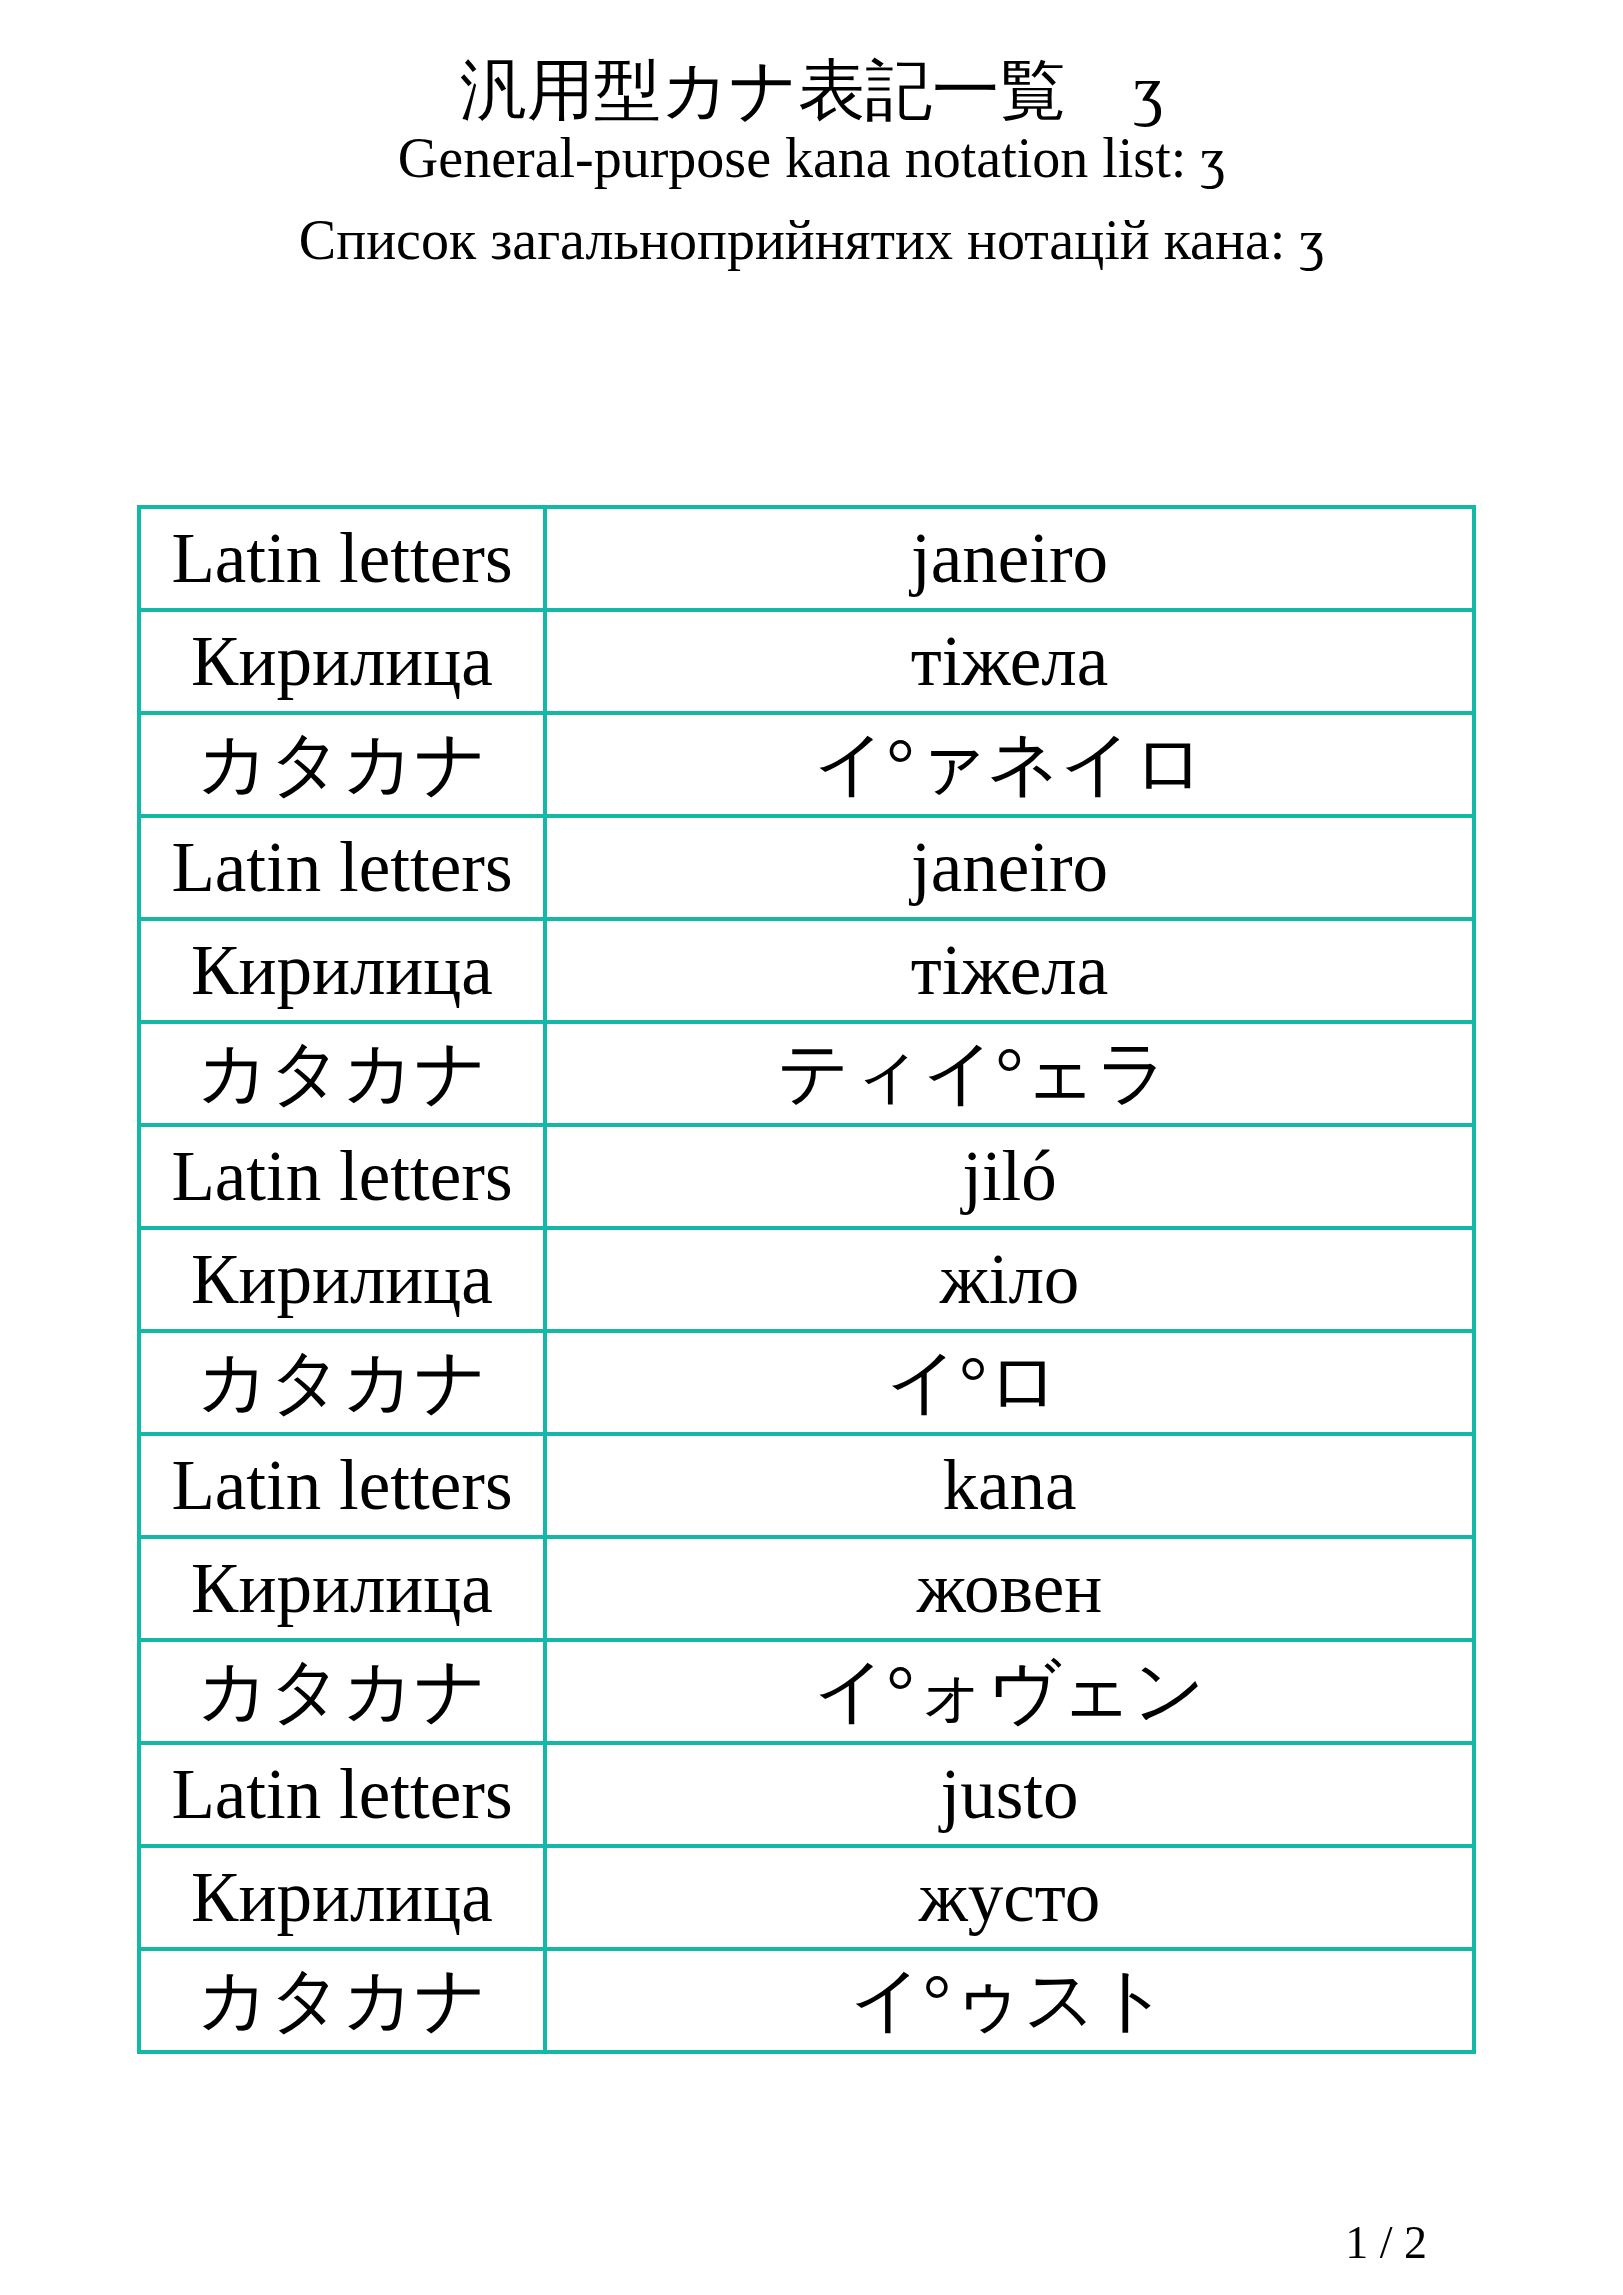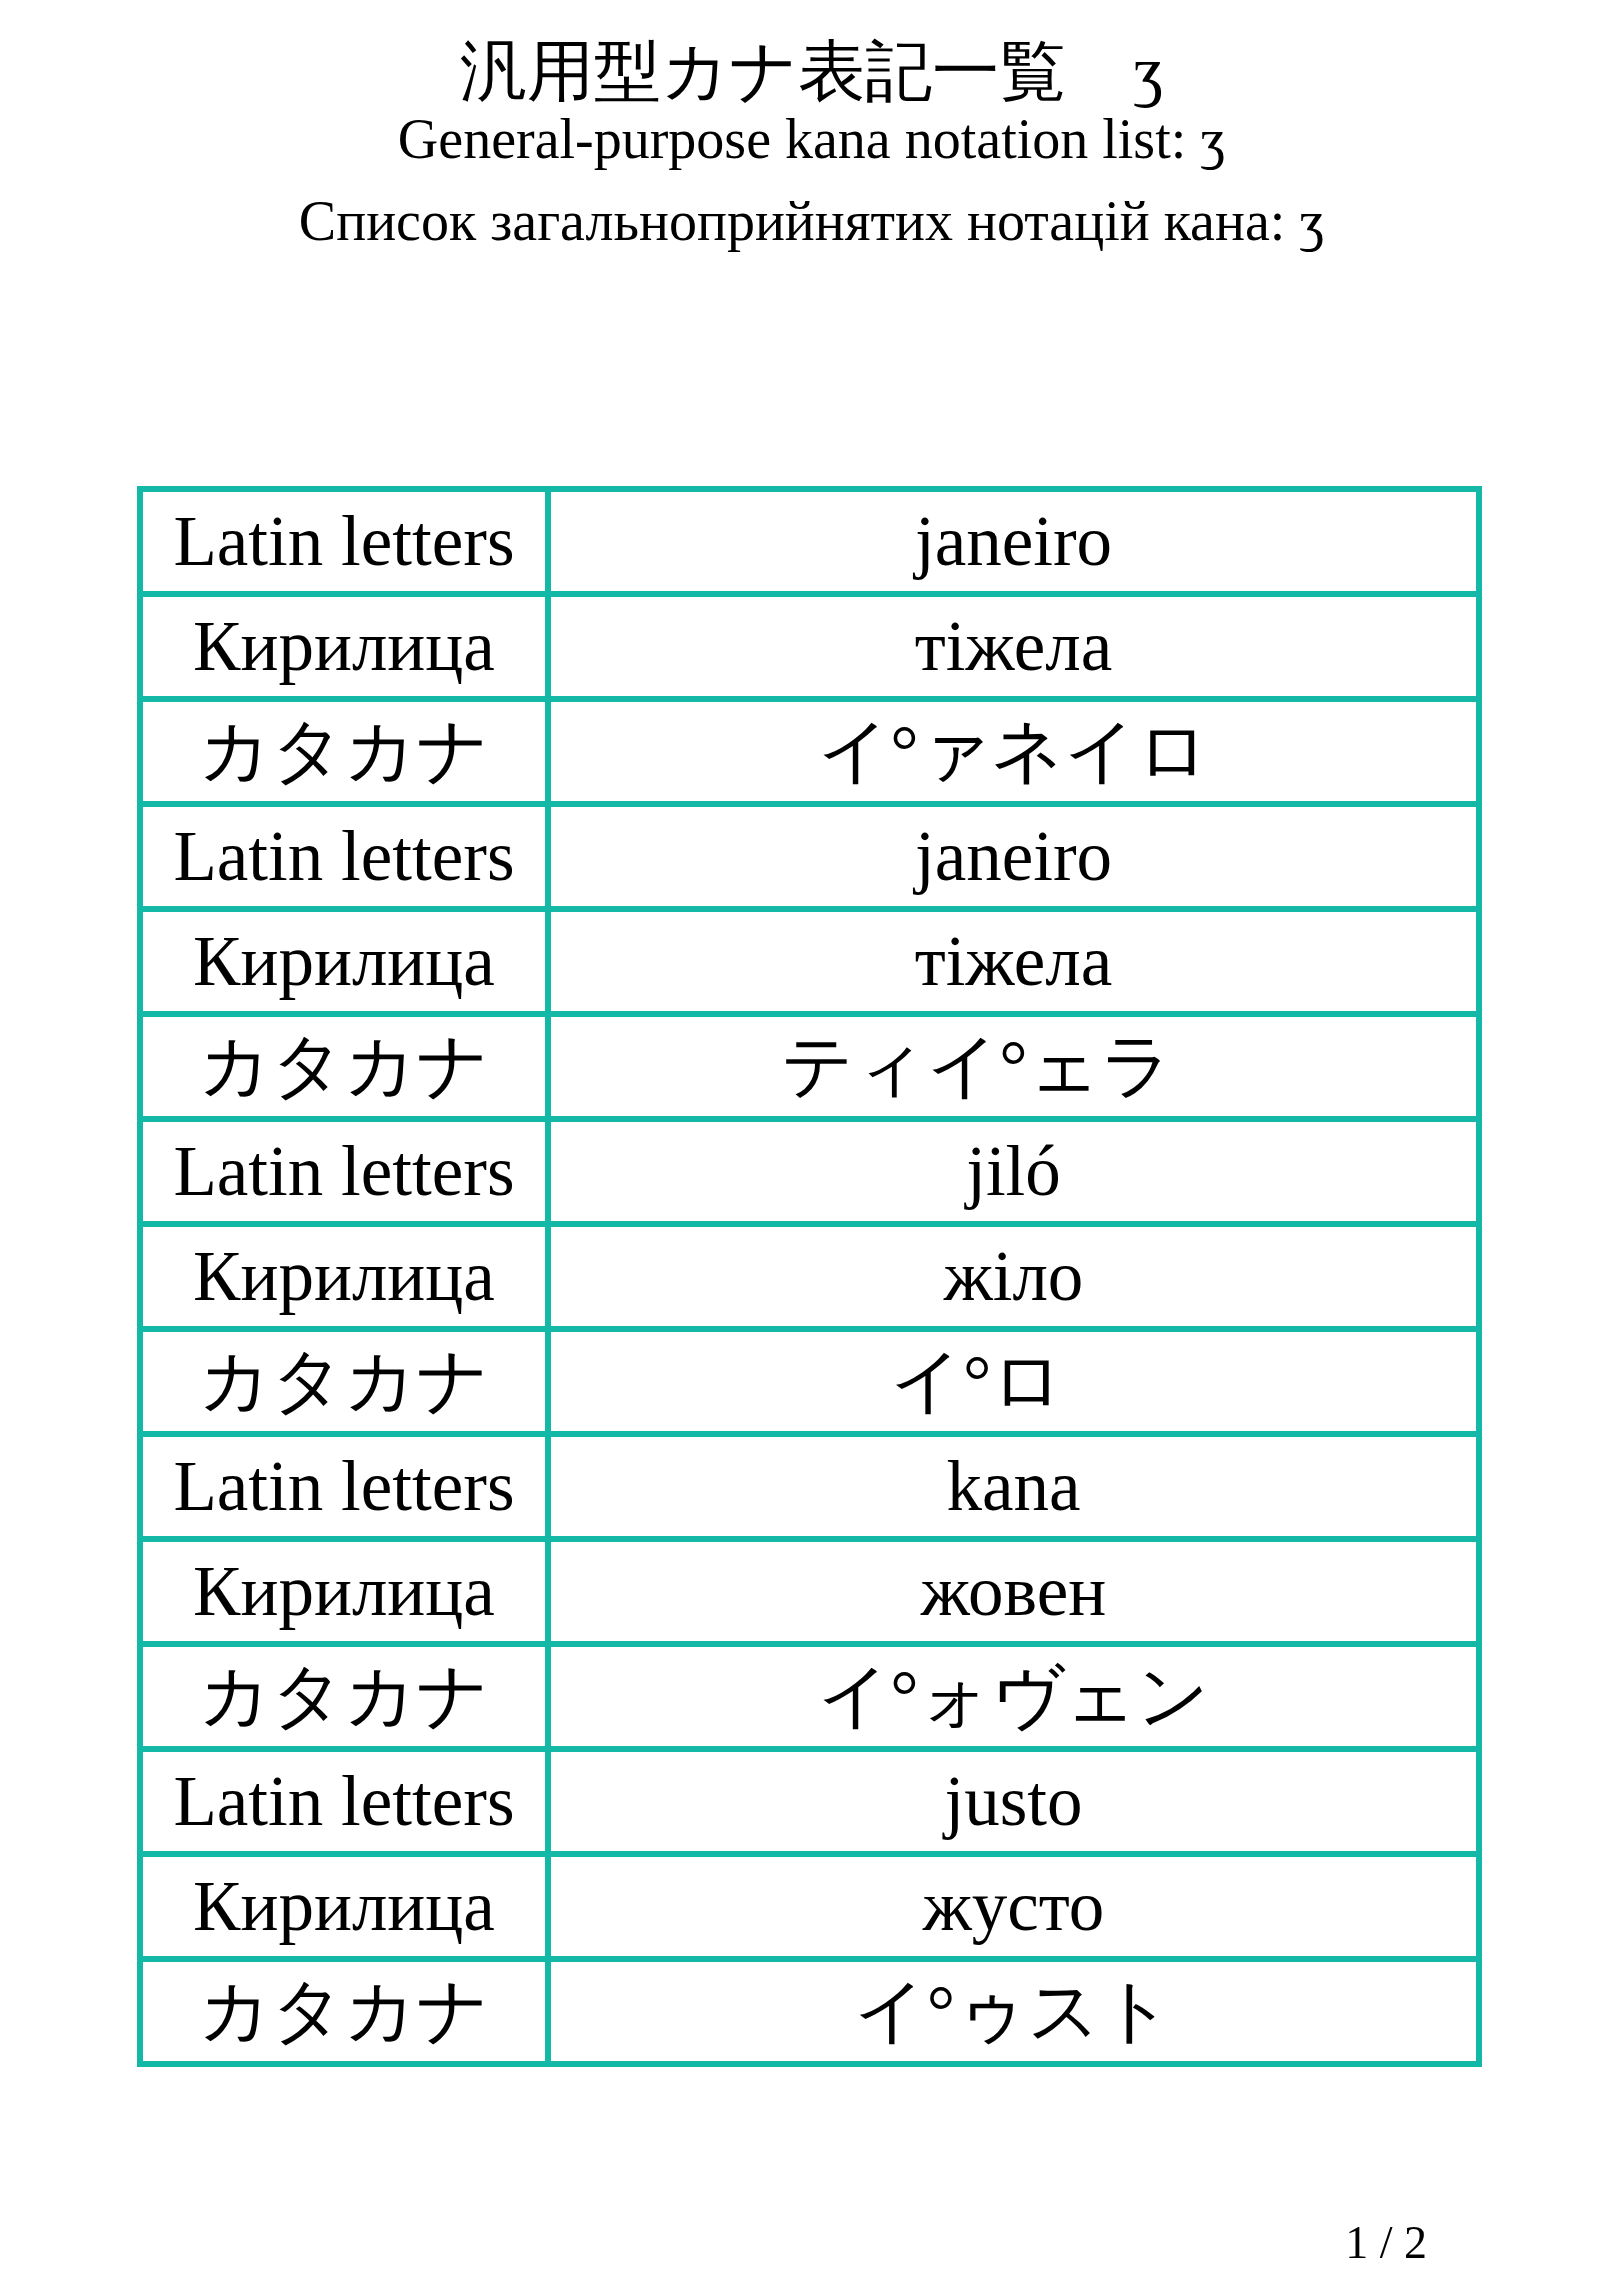--- a/index.html
+++ b/index.html
@@ -8,21 +8,21 @@
     background: #ffffff;
   }
   body {
     width: 1623px;
     height: 2295px;
     position: relative;
     color: #000000;
     font-family: "Liberation Serif", "DejaVu Serif", serif;
   }
   .title {
-    margin: 38px 0 0 0;
+    margin: 57px 0 0 0;
     font-size: 67px;
     font-weight: normal;
     text-align: center;
     line-height: 1.0;
     white-space: pre;
   }
   .subtitle {
     font-size: 56px;
     text-align: center;
     line-height: 1.22;
@@ -30,21 +30,21 @@
   .subtitle.first {
     margin-top: 13.4px;
   }
   table.kana-table {
     border-collapse: collapse;
     table-layout: fixed;
     margin: 231px 0 0 137px;
     border: 2.7px solid #000000;
   }
   table.kana-table td {
-    border: 6px solid #14b8a6;
+    border: 4px solid #14b8a6;
     height: 99px;
     text-align: center;
     vertical-align: middle;
     font-size: 71px;
     padding: 0;
     overflow: hidden;
     white-space: nowrap;
   }
   td.label-cell { width: 402px; }
   td.value-cell { width: 925px; }

